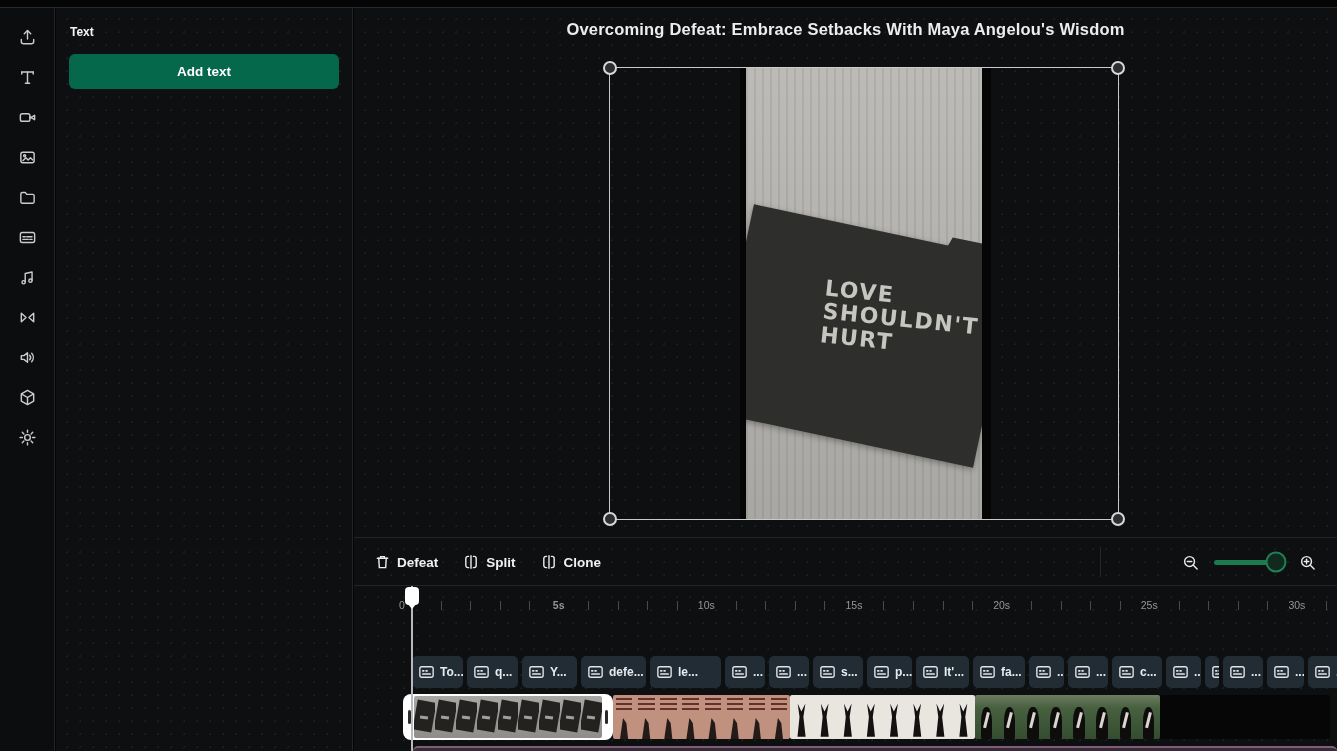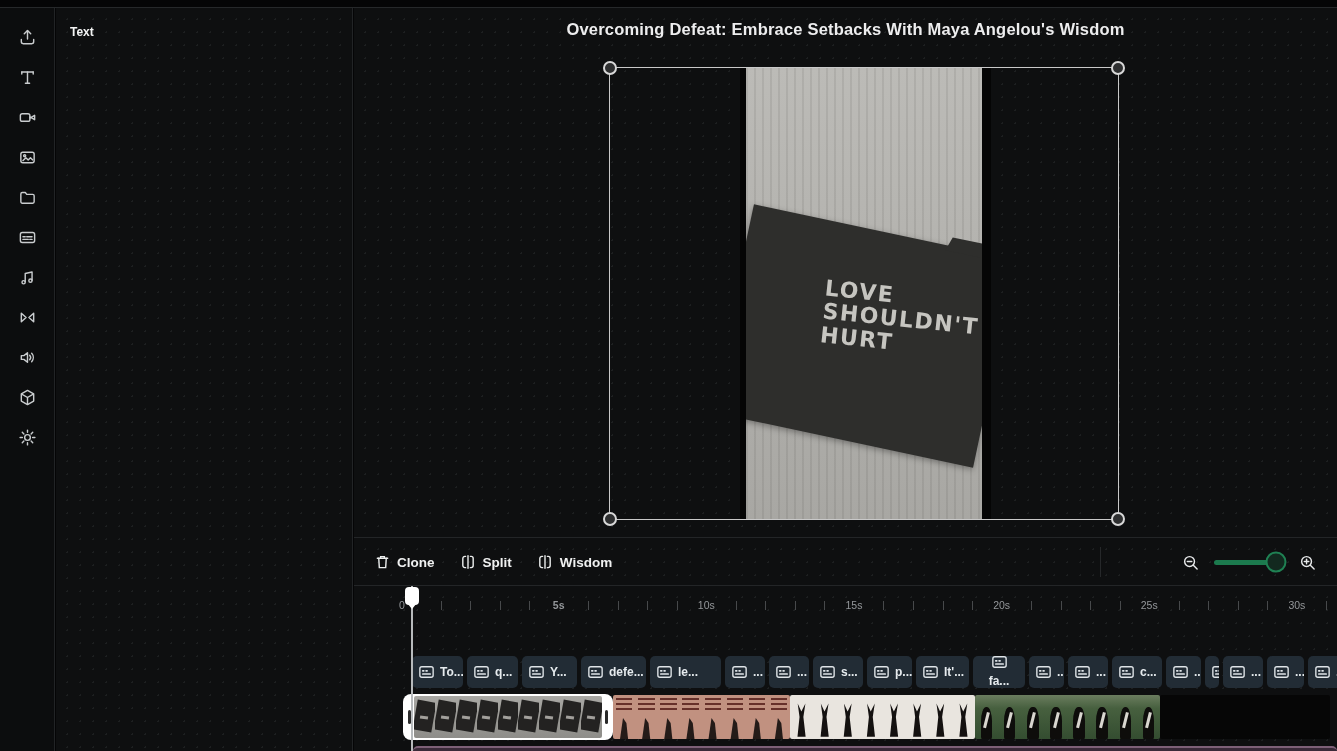--- a/index.html
+++ b/index.html
@@ -188,20 +188,21 @@
           <svg width="19" height="19" viewBox="0 0 20 20" fill="none" stroke="currentColor" stroke-width="1.5" stroke-linecap="round">
             <circle cx="10" cy="10" r="3"></circle>
             <path d="M10 2.2v2.4M10 15.4v2.4M2.2 10h2.4M15.4 10h2.4M4.5 4.5l1.7 1.7M13.8 13.8l1.7 1.7M15.5 4.5l-1.7 1.7M6.2 13.8l-1.7 1.7"></path>
           </svg>
         </span>
       </div>
     </div>
 
   <div class="panel dots">
     <div class="panel-title">Text</div>
+    <div class="add-btn">Add text</div>
   </div>
 
   <div class="main">
 
     <div class="canvas dots">
       <div class="stage-title">Overcoming Defeat: Embrace Setbacks With Maya Angelou's Wisdom</div>
 
       <div class="selbox">
         <div class="video-frame">
           <div class="lbar"></div>
@@ -226,41 +227,41 @@
     <div class="toolbar dots">
       <div class="tb-left">
         <div class="tb-btn">
           <span class="ticon">
             <svg width="15" height="16" viewBox="0 0 16 17" fill="none" stroke="#eceeee" stroke-width="1.5" stroke-linecap="round">
               <path d="M2.5 4.5h11"></path>
                 <path d="M6 4.5V2.8h4v1.7"></path>
                 <path d="M4 4.5l.6 10h6.8l.6-10"></path>
             </svg>
             </span>
-          <span>Clone</span>
+          <span>Defeat</span>
         </div>
         <div class="tb-btn">
           <span class="ticon">
             <svg width="16" height="16" viewBox="0 0 17 17" fill="none" stroke="#eceeee" stroke-width="1.5" stroke-linecap="round">
               <path d="M6 2.5H5.2A2.2 2.2 0 0 0 3 4.7v7.6a2.2 2.2 0 0 0 2.2 2.2H6"></path>
               <path d="M11 2.5h.8A2.2 2.2 0 0 1 14 4.7v7.6a2.2 2.2 0 0 1-2.2 2.2H11"></path>
               <path d="M8.5 1.8v13.4"></path>
             </svg>
             </span>
           <span>Split</span>
         </div>
         <div class="tb-btn">
           <span class="ticon">
             <svg width="16" height="16" viewBox="0 0 17 17" fill="none" stroke="#eceeee" stroke-width="1.5" stroke-linecap="round">
               <path d="M6 2.5H5.2A2.2 2.2 0 0 0 3 4.7v7.6a2.2 2.2 0 0 0 2.2 2.2H6"></path>
               <path d="M11 2.5h.8A2.2 2.2 0 0 1 14 4.7v7.6a2.2 2.2 0 0 1-2.2 2.2H11"></path>
               <path d="M8.5 1.8v13.4"></path>
             </svg>
             </span>
-          <span>Wisdom</span>
+          <span>Clone</span>
         </div>
       </div>
 
 
       <div class="tb-divider"></div>
 
       <div class="zoomer">
         <div class="tp-btn">
           <svg width="17" height="17" viewBox="0 0 18 18" fill="none" stroke="#e8eaeb" stroke-width="1.5" stroke-linecap="round">
             <circle cx="8" cy="8" r="5.2"></circle>
@@ -421,21 +422,21 @@
             <span class="ticon">
               <svg width="15" height="12" viewBox="0 0 16 13" fill="none">
                 <rect x="0.8" y="0.8" width="14.4" height="11.4" rx="2.2" stroke="#dfe4e8" stroke-width="1.5"></rect>
                 <rect x="3.2" y="4.2" width="2.6" height="2" rx="0.5" fill="#dfe4e8"></rect>
                 <rect x="6.8" y="4.2" width="2.6" height="2" rx="0.5" fill="#dfe4e8"></rect>
                 <rect x="3.2" y="7.9" width="9.6" height="1.7" rx="0.5" fill="#dfe4e8"></rect>
               </svg>
             </span>
             <span class="cap-label">It'...</span>
           </div>
-          <div class="cap-clip" style="width: 52px; flex-direction: column;">
+          <div class="cap-clip" style="width: 52px;">
             <span class="ticon">
               <svg width="15" height="12" viewBox="0 0 16 13" fill="none">
                 <rect x="0.8" y="0.8" width="14.4" height="11.4" rx="2.2" stroke="#dfe4e8" stroke-width="1.5"></rect>
                 <rect x="3.2" y="4.2" width="2.6" height="2" rx="0.5" fill="#dfe4e8"></rect>
                 <rect x="6.8" y="4.2" width="2.6" height="2" rx="0.5" fill="#dfe4e8"></rect>
                 <rect x="3.2" y="7.9" width="9.6" height="1.7" rx="0.5" fill="#dfe4e8"></rect>
               </svg>
             </span>
             <span class="cap-label">fa...</span>
           </div>

